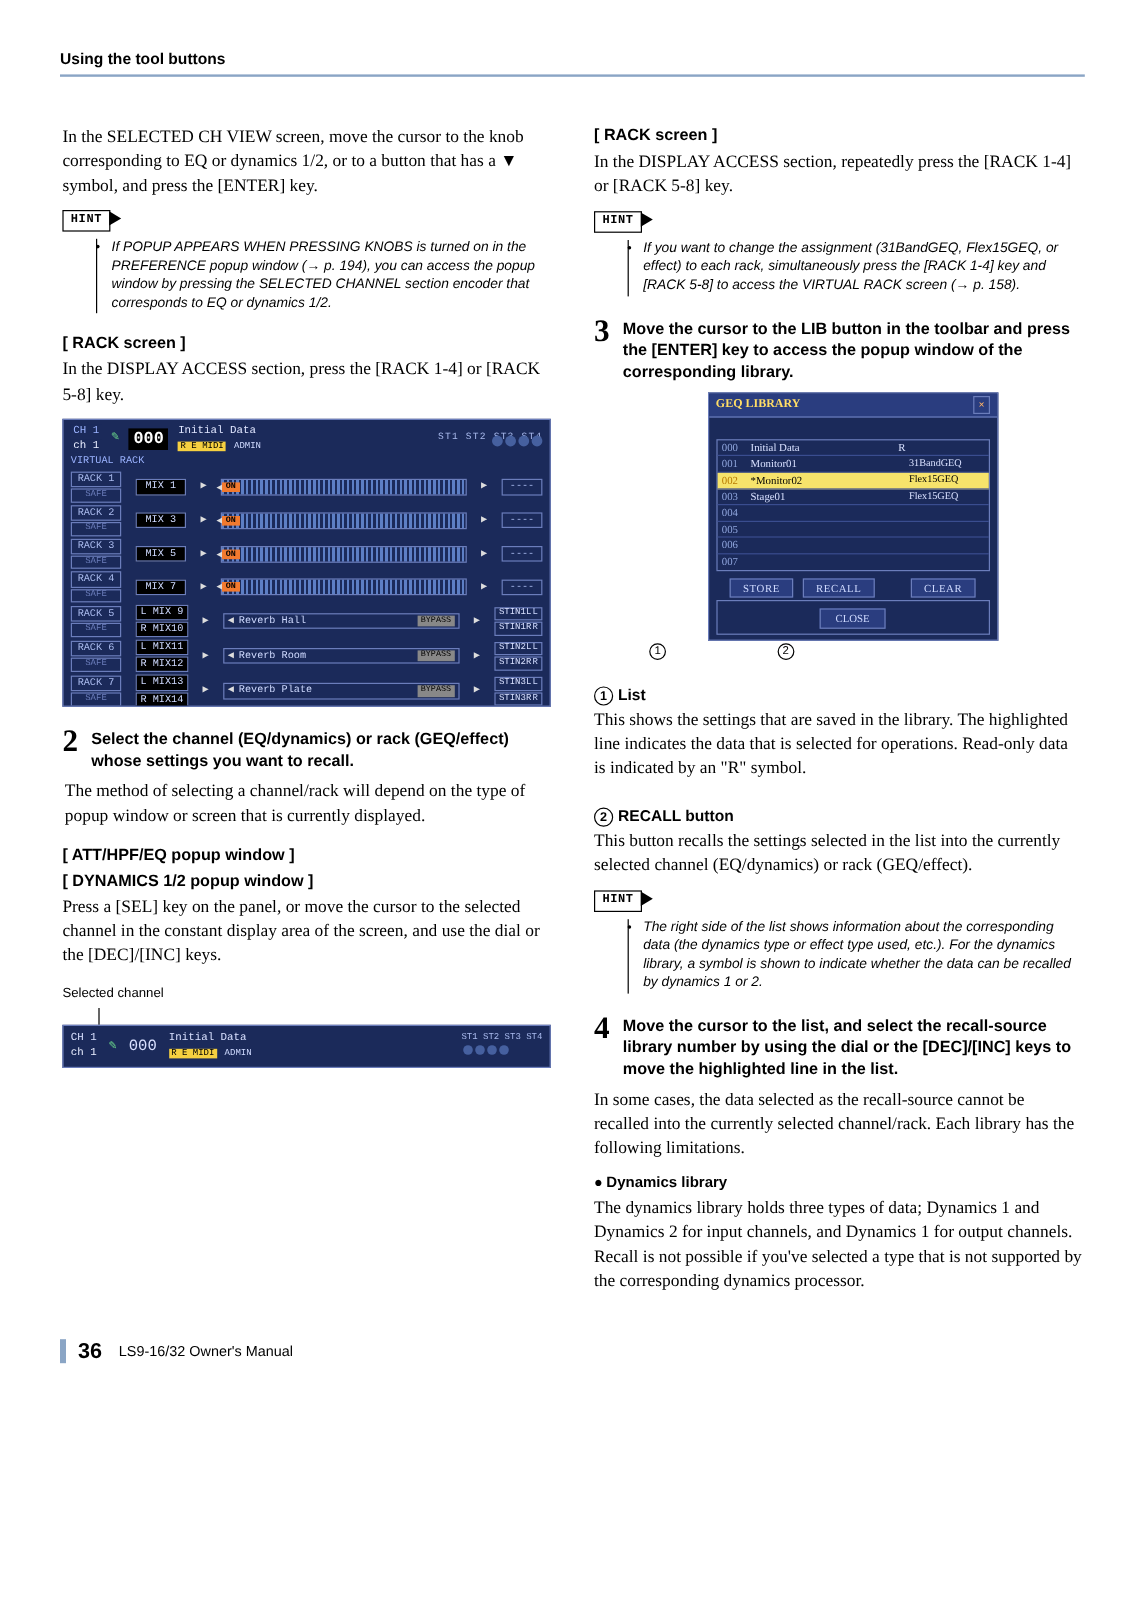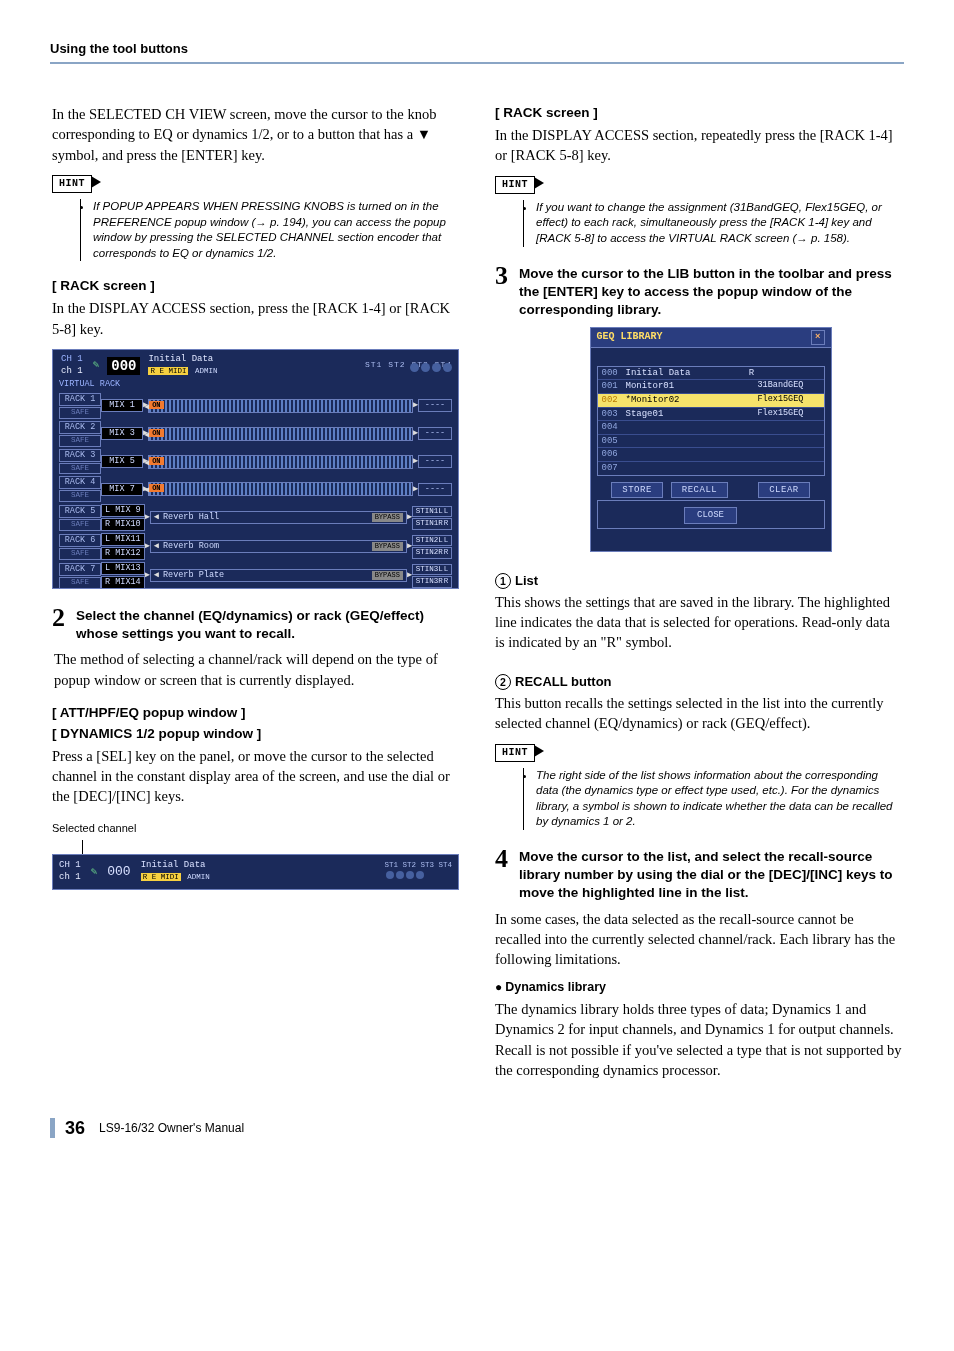--- a/index.html
+++ b/index.html
@@ -119,26 +119,26 @@
   }
   .screenshot-box.thin {
     height: 26px;
     display: flex;
     align-items: center;
     gap: 10px;
   }
   .geq-box {
     background: #1b2a5a;
     color: #d8e0ff;
-    font-family: Liberation Mono, monospace;
+    font-family: Liberation Serif, serif;
     font-size: 10px;
     width: 240px;
     margin: 0 auto;
     border: 1px solid #6b7dbb;
-    padding-bottom: 20px;
+    padding-bottom: 2px;
   }
   .geq-title {
     background: #2a3d7f;
     color: #ffdd66;
     font-weight: bold;
     padding: 2px 6px;
     border-bottom: 1px solid #6b7dbb;
     display: flex;
     justify-content: space-between;
   }
@@ -260,21 +260,21 @@
   .rack-hdr .scnlbl { color:#e0e6ff; }
   .rack-hdr .st {
     margin-left:auto; color:#aabbee; font-size:8px; letter-spacing:1px;
   }
   .rack-hdr .dots span {
     display:inline-block; width:9px; height:9px;
     background:#46609f; border-radius:50%; margin-left:2px;
   }
   .rack-tabs { color:#9bb3ff; font-size:8.5px; margin:1px 0 3px 0; }
   .rack-grid { display:flex; flex-direction:column; gap:2px; }
-  .rack-line { display:flex; gap:0; align-items:center; font-size:8.5px; }
+  .rack-line { display:flex; gap:12px; align-items:center; font-size:8.5px; }
   .rack-lbl {
     border:1px solid #6b7dbb; padding:0 3px; color:#aabbee; min-width:34px; text-align:center;
   }
   .rack-mix {
     border:1px solid #6b7dbb; padding:0 3px; background:#000; color:#cfdaff; min-width:34px; text-align:center;
   }
   .rack-eq {
     flex:1; height:12px; background:repeating-linear-gradient(90deg,#5d7fc5 0,#5d7fc5 2px,#1b2a5a 2px,#1b2a5a 4px);
     border:1px solid #6b7dbb;
     position:relative;
@@ -575,20 +575,24 @@
           <div class="geq-btnrow">
             <span class="geq-btn">STORE</span>
             <span class="geq-btn">RECALL</span>
             <span style="width:14px;"></span>
             <span class="geq-btn">CLEAR</span>
           </div>
           <div class="geq-closewrap">
             <span class="geq-close">CLOSE</span>
           </div>
         </div>
+        <div class="callouts">
+          <span class="c1"><span class="circnum">1</span></span>
+          <span class="c2"><span class="circnum">2</span></span>
+        </div>
       </div>
 
       <div class="sub-head">
         <span class="circnum">1</span><span>List</span>
       </div>
       <p class="body-text">This shows the settings that are saved in the library. The highlighted line indicates the data that is selected for operations. Read-only data is indicated by an "R" symbol.</p>
 
       <div class="sub-head">
         <span class="circnum">2</span><span>RECALL button</span>
       </div>

